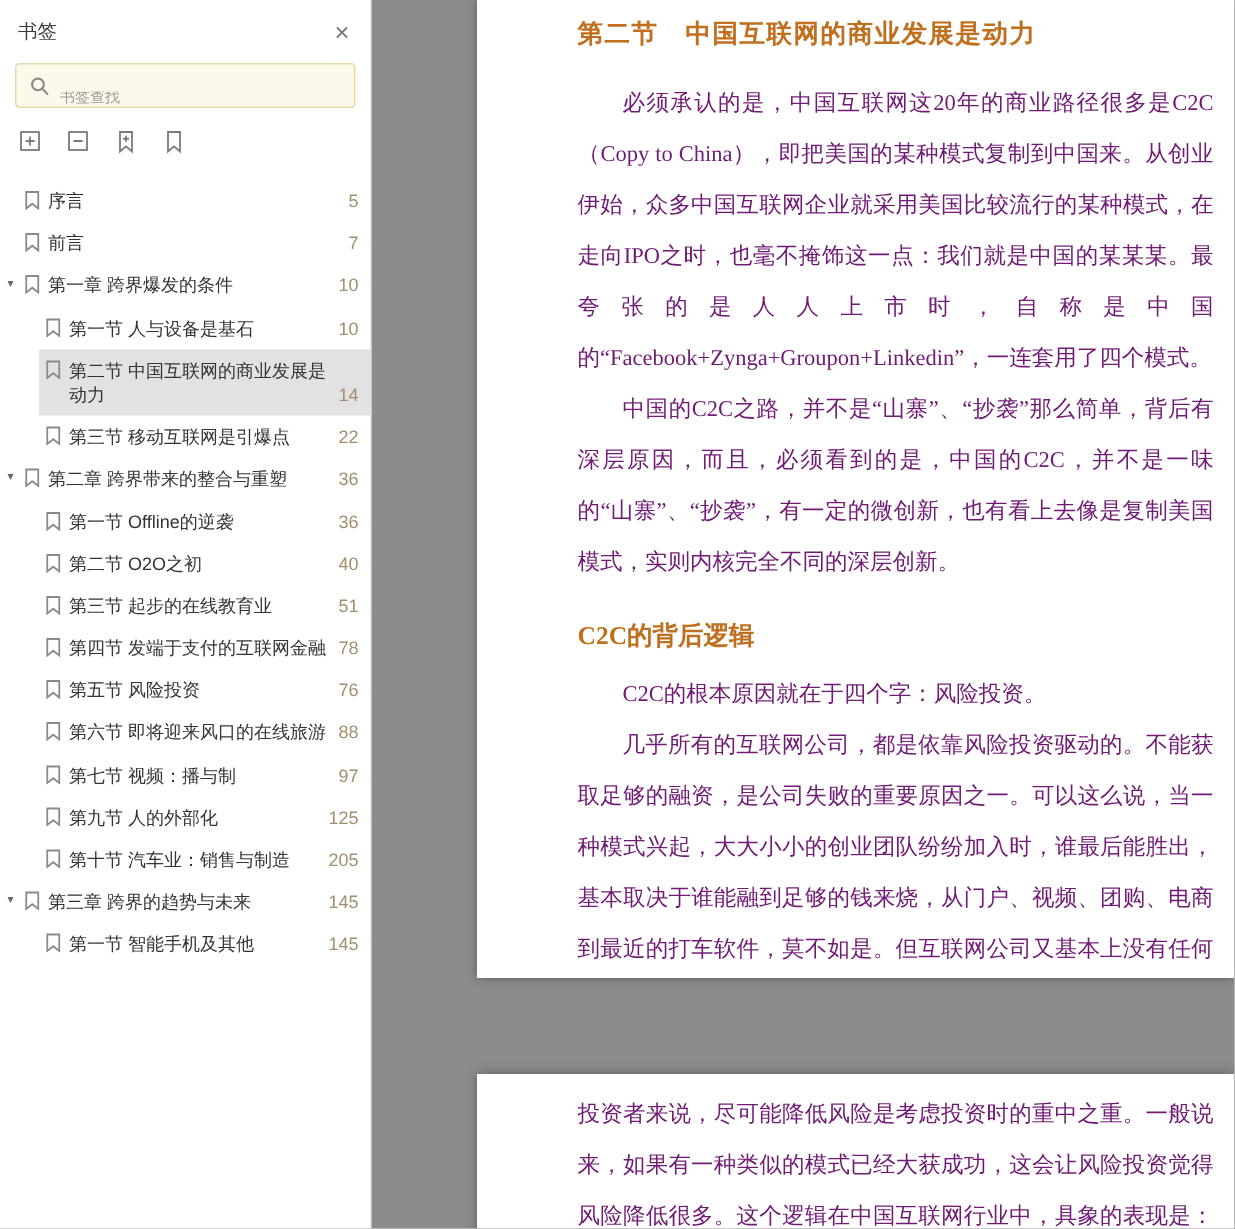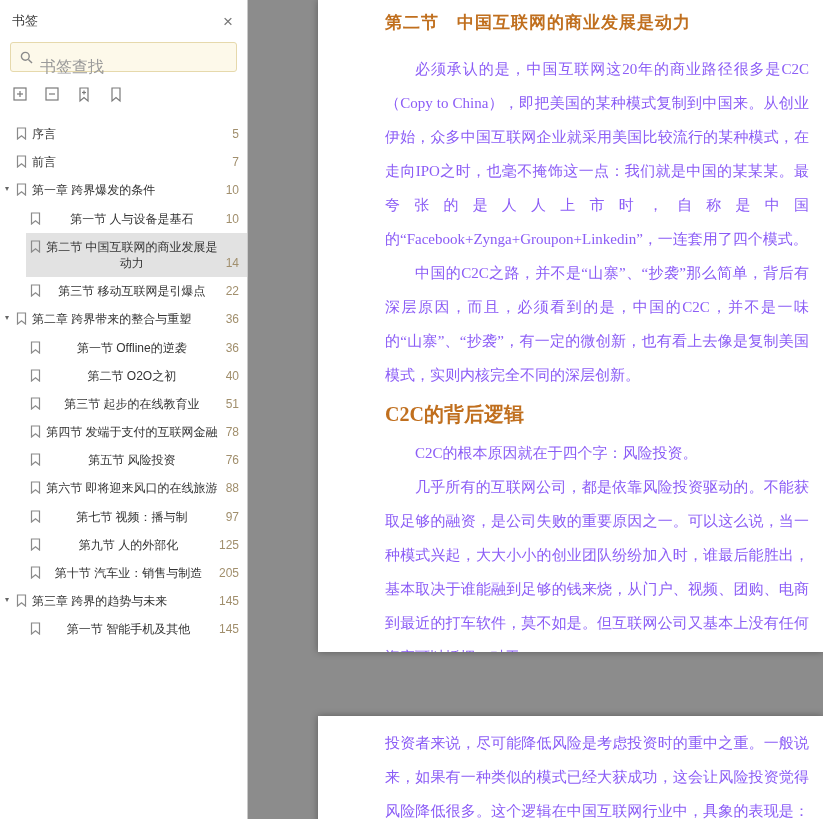--- a/index.html
+++ b/index.html
@@ -24,39 +24,39 @@
   .searchbox {
     margin: 8px 10px 0 10px; height: 30px; flex: none;
     display: flex; align-items: center; gap: 7px;
     background: var(--search-bg, #fdf9ea);
     border: 1px solid var(--search-border, #e6d9ac);
     border-radius: 3px; padding: 0 9px;
   }
   .search-ic { display: flex; align-items: center; }
   .search-input {
     border: none; background: transparent; outline: none;
-    font-size: 16px; color: #333; width: 100%;
-    font-family: Liberation Sans, sans-serif;
+    font-size: 10px; color: #333; width: 100%;
+    font-family: Liberation Mono, monospace;
     margin-top: 19px;
   }
   .search-input::placeholder { color: #9a9a9a; }
 
   .toolbar { display: flex; gap: 12px; padding: 12px 12px 8px 10px; flex: none; }
   .tool-btn {
     width: 20px; height: 20px; display: flex; align-items: center;
     justify-content: center; cursor: pointer;
   }
 
   .bookmark-list { flex: 1; overflow: hidden; padding-top: 8px; }
   .bm-row {
     display: flex; align-items: flex-start;
     margin: 0 0 0 0; padding: 6px 8px 6px 5px;
     font-size: 12px; color: #333; line-height: 1.35; cursor: pointer;
   }
-  .bm-row.level1 { margin-left: 26px; padding-left: 4px; text-align: center; }
+  .bm-row.level1 { margin-left: 26px; padding-left: 4px; }
   .bm-row.selected { background: var(--selected-row-bg, #e2e2e2); }
   .caret-slot {
     width: 11px; flex: none; font-size: 8px; color: #666;
     margin-top: 3px; line-height: 1;
   }
   .bm-icon { flex: none; margin: 1px 5px 0 0; display: flex; }
   .bm-label { flex: 1; }
   .bm-page {
     flex: none; margin-left: 8px; align-self: flex-end;
     color: var(--page-number, #a18f6d); font-size: 12px;
@@ -75,25 +75,25 @@
   .page1 { height: 652px; padding: 8px 14px 0 67px; overflow: hidden; }
   .page2 { margin-top: 64px; height: 120px; padding: 10px 14px 0 67px; overflow: hidden; }
 
   .doc-title {
     color: var(--accent-heading, #c06f1e);
     font-size: 17px; font-weight: bold; line-height: 30px;
     margin-bottom: 14px; letter-spacing: 1px;
   }
   .doc-subheading {
     color: var(--accent-heading, #c06f1e);
-    font-size: 20px; font-weight: bold; line-height: 24px;
-    margin: 10px 0 10px 0;
+    font-size: 17px; font-weight: bold; line-height: 24px;
+    margin: 20px 0 10px 0;
   }
   .body-para {
-    font-size: 15px; line-height: 34px; color: #8b5cf6;
+    font-size: 15px; line-height: 34px; color: #701a75;
     text-align: justify; text-indent: 2em;
   }
   .no-indent { text-indent: 0; }
 </style>
 </head>
 <body>
 
 <div class="app">
 
   <aside class="sidebar">

